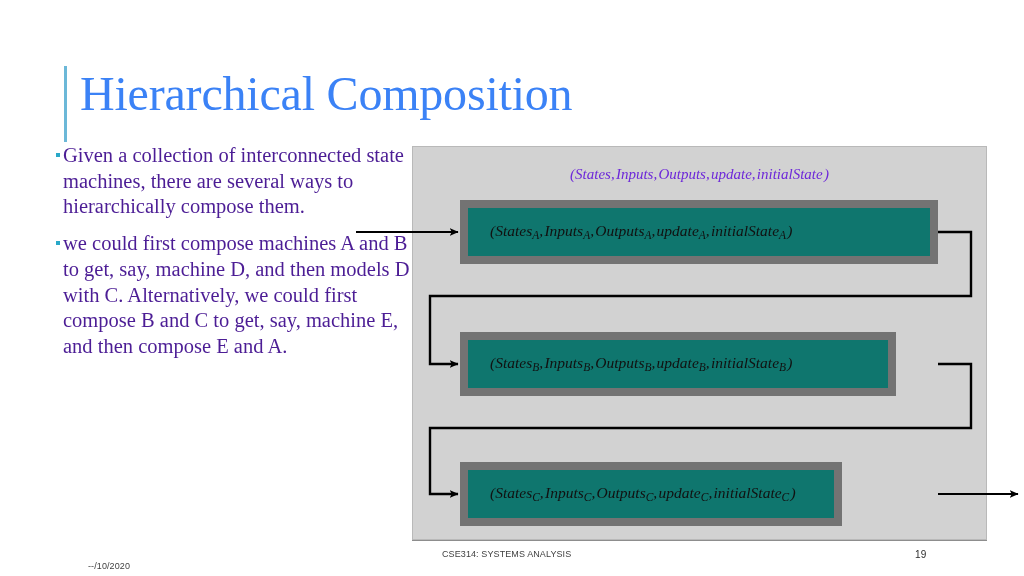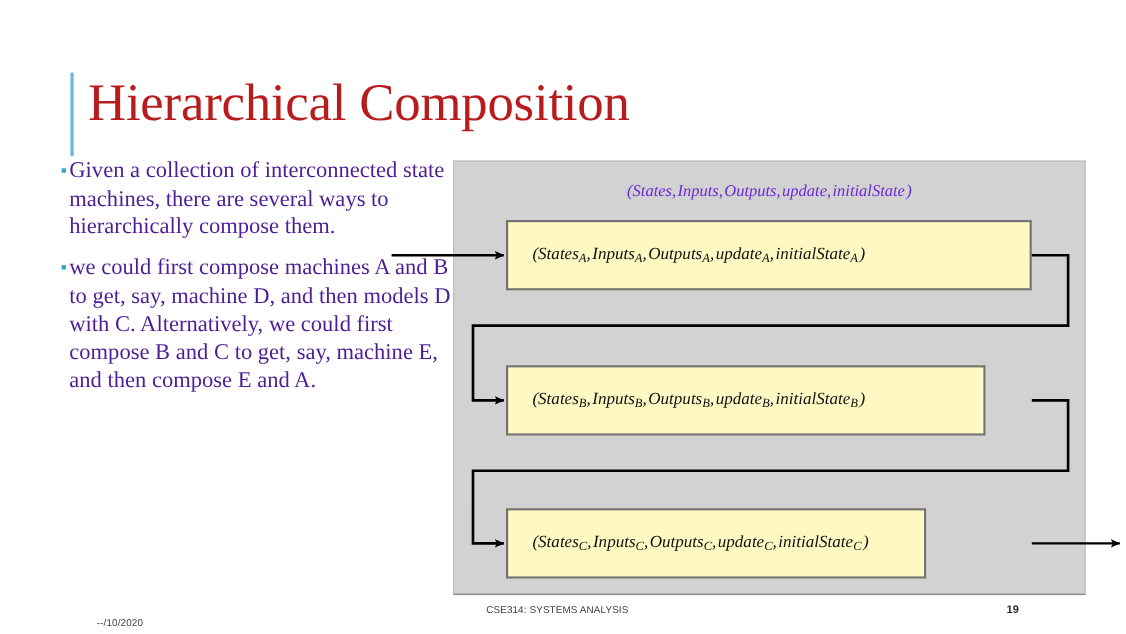--- a/index.html
+++ b/index.html
@@ -28,21 +28,21 @@
   #page-title {
     position: absolute;
     left: 80px;
     top: 68px;
     width: 700px;
     font-family: "Liberation Serif", "DejaVu Serif", serif;
     font-size: 48px;
     font-weight: normal;
     line-height: 1.08;
     letter-spacing: -0.2px;
-    color: #b91c1c;
+    color: #3b82f6;
     white-space: nowrap;
   }
 
   
   #body-column {
     position: absolute;
     left: 56px;
     top: 143px;
     width: 360px;
   }
@@ -98,22 +98,22 @@
     width: 575px;
     text-align: center;
     font-family: "Liberation Serif", "DejaVu Serif", serif;
     font-style: italic;
     font-size: 15px;
     color: #6d28d9;
   }
 
   .machine-box {
     position: absolute;
-    background: #fef9c3;
-    border: 2px solid #737373;
+    background: #0f766e;
+    border: 8px solid #737373;
     box-sizing: border-box;
     display: flex;
     align-items: center;
   }
   .machine-box .tuple {
     padding-left: 22px;
     font-family: "Liberation Serif", "DejaVu Serif", serif;
     font-style: italic;
     font-size: 15.5px;
     color: #111111;
@@ -141,21 +141,21 @@
   }
   .footer-text {
     position: absolute;
     font-family: "Liberation Sans", "DejaVu Sans", sans-serif;
     font-size: 9px;
     color: #3f3f3f;
     letter-spacing: 0.1px;
   }
   #footer-date { left: 88px; top: 549px; margin-top: 12px; }
   #footer-course { left: 442px; top: 549px; }
-  #footer-slide { left: 915px; top: 549px; font-size: 10px; color: #2b2b2b; font-weight: bold; }
+  #footer-slide { left: 915px; top: 549px; font-size: 10px; color: #2b2b2b; }
 </style>
 </head>
 <body>
 
 <div id="title-accent"></div>
 <div id="page-title">Hierarchical Composition</div>
 
 <div id="body-column">
 
   <div class="bullet-row">

